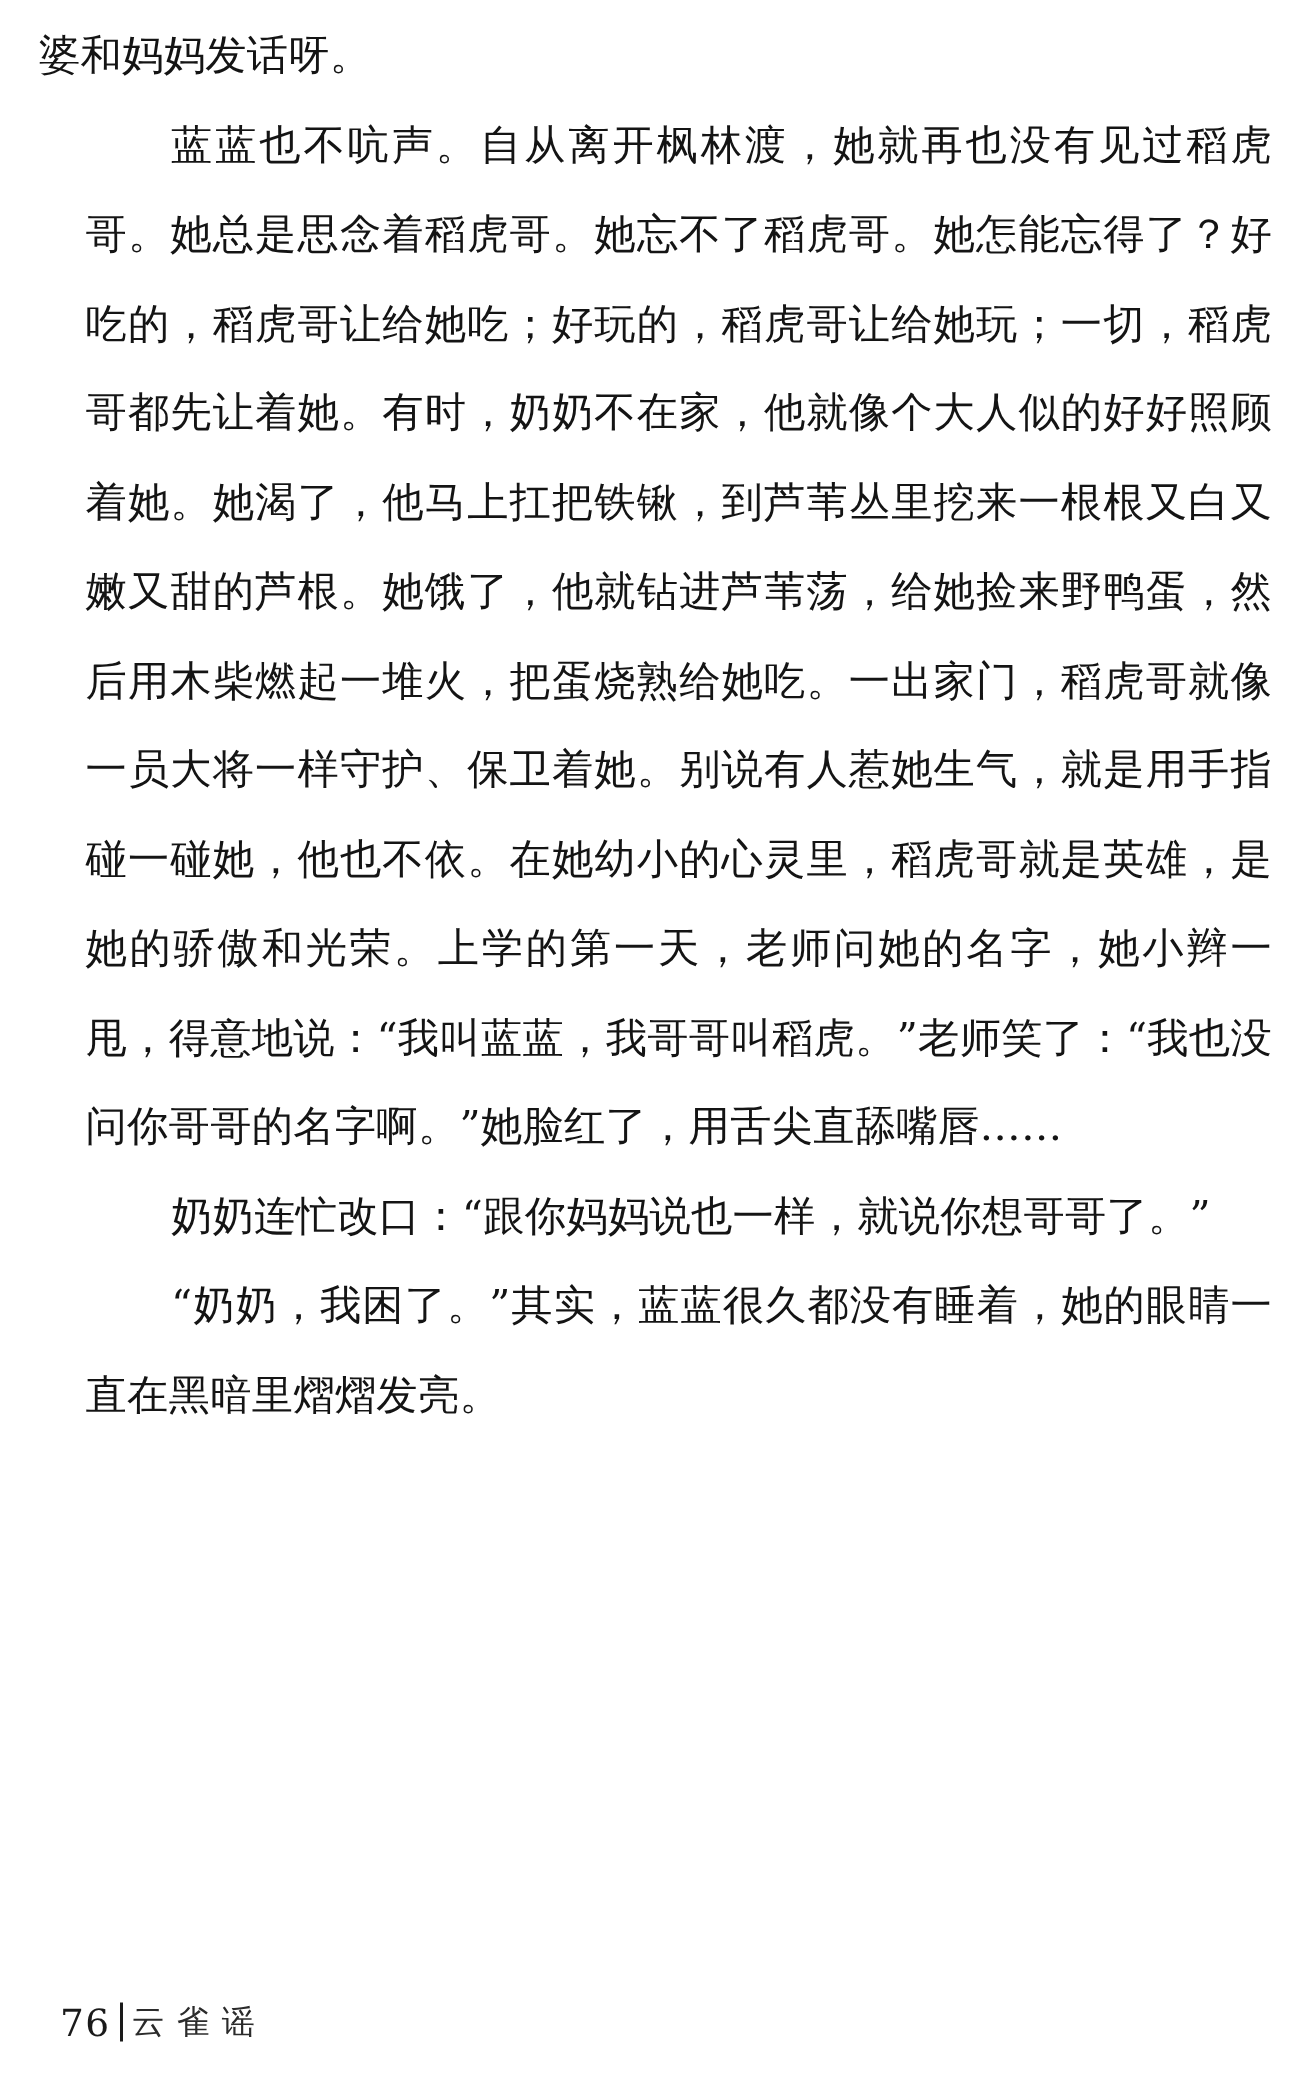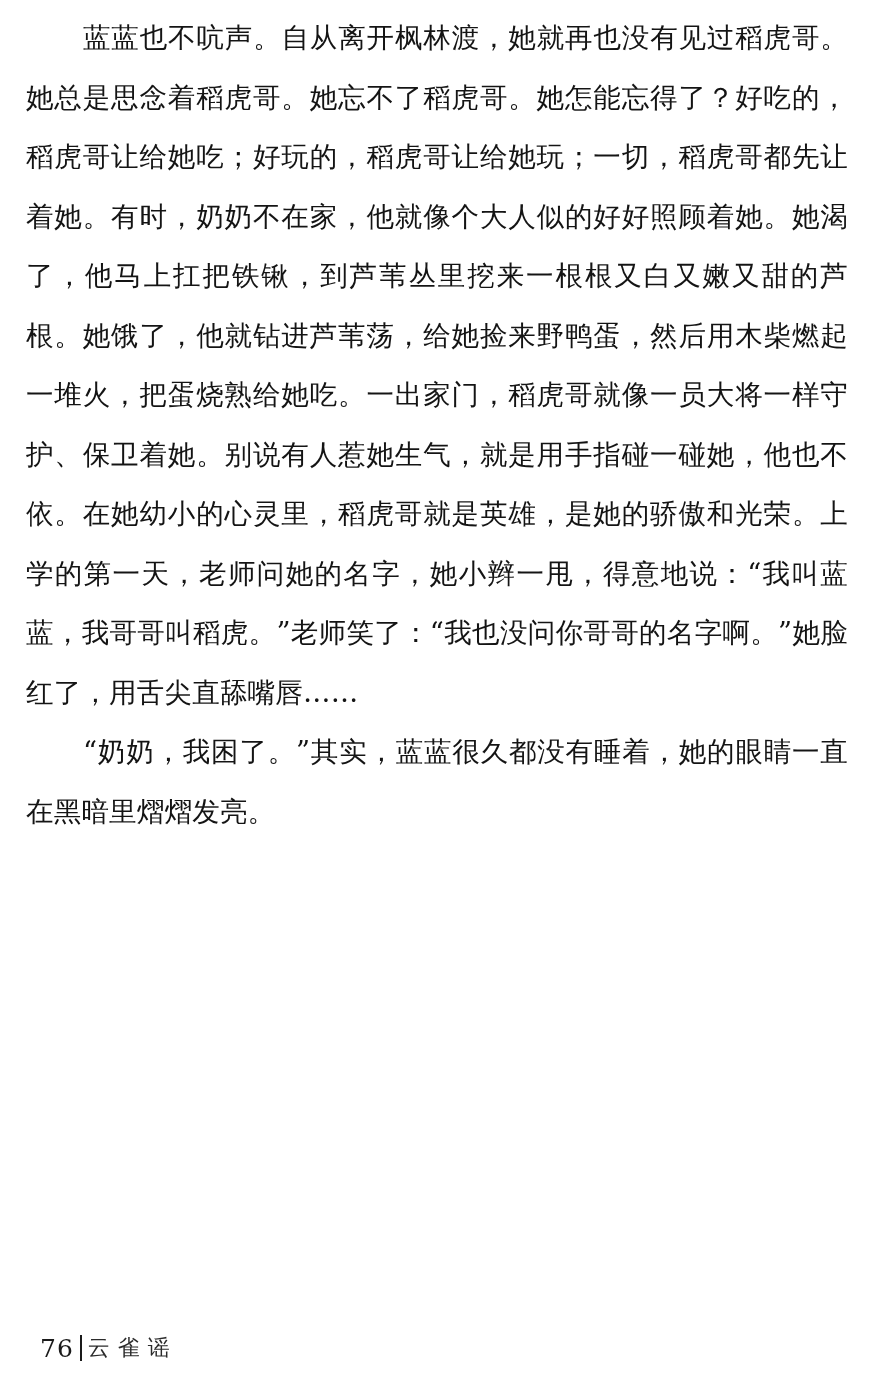--- a/index.html
+++ b/index.html
@@ -34,20 +34,21 @@
     margin: 0;
     font-size: 27.5px;
     line-height: 59.5px;
     text-align: justify;
     text-justify: inter-ideograph;
     letter-spacing: 0.2px;
     color: #141414;
   }
   p.indent {
     text-indent: 57px;
+    margin-left: 31px;
   }
   .footer {
     position: absolute;
     left: 40px;
     bottom: 30px;
     display: flex;
     align-items: center;
     gap: 0;
   }
   .page-number {
@@ -69,21 +70,23 @@
     color: #2b2b2b;
     text-align: right;
   }
 </style>
 </head>
 <body>
 
 <div class="page">
 
   <div class="body-text">
+    <p class="para">婆和妈妈发话呀。</p>
     <p class="para indent">蓝蓝也不吭声。自从离开枫林渡，她就再也没有见过稻虎哥。她总是思念着稻虎哥。她忘不了稻虎哥。她怎能忘得了？好吃的，稻虎哥让给她吃；好玩的，稻虎哥让给她玩；一切，稻虎哥都先让着她。有时，奶奶不在家，他就像个大人似的好好照顾着她。她渴了，他马上扛把铁锹，到芦苇丛里挖来一根根又白又嫩又甜的芦根。她饿了，他就钻进芦苇荡，给她捡来野鸭蛋，然后用木柴燃起一堆火，把蛋烧熟给她吃。一出家门，稻虎哥就像一员大将一样守护、保卫着她。别说有人惹她生气，就是用手指碰一碰她，他也不依。在她幼小的心灵里，稻虎哥就是英雄，是她的骄傲和光荣。上学的第一天，老师问她的名字，她小辫一甩，得意地说：“我叫蓝蓝，我哥哥叫稻虎。”老师笑了：“我也没问你哥哥的名字啊。”她脸红了，用舌尖直舔嘴唇……</p>
+    <p class="para indent">奶奶连忙改口：“跟你妈妈说也一样，就说你想哥哥了。”</p>
     <p class="para indent">“奶奶，我困了。”其实，蓝蓝很久都没有睡着，她的眼睛一直在黑暗里熠熠发亮。</p>
   </div>
 
   <div class="footer">
     <span class="page-number">76</span>
     <span class="rule"></span>
     <span class="footer-title">云雀谣</span>
   </div>
 
 </div>

